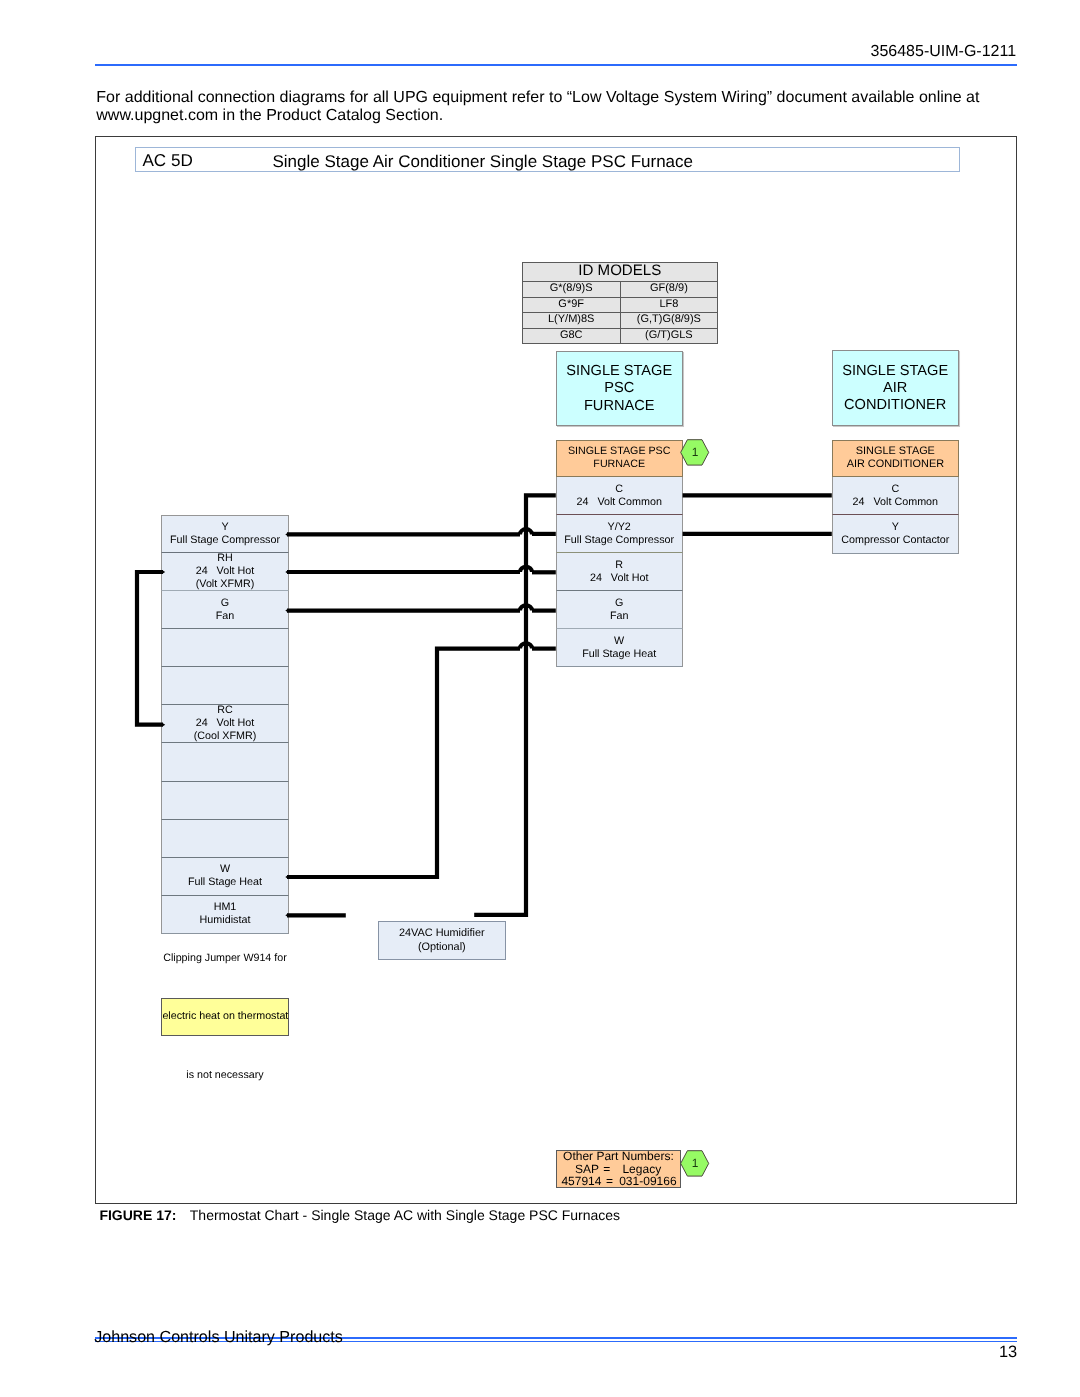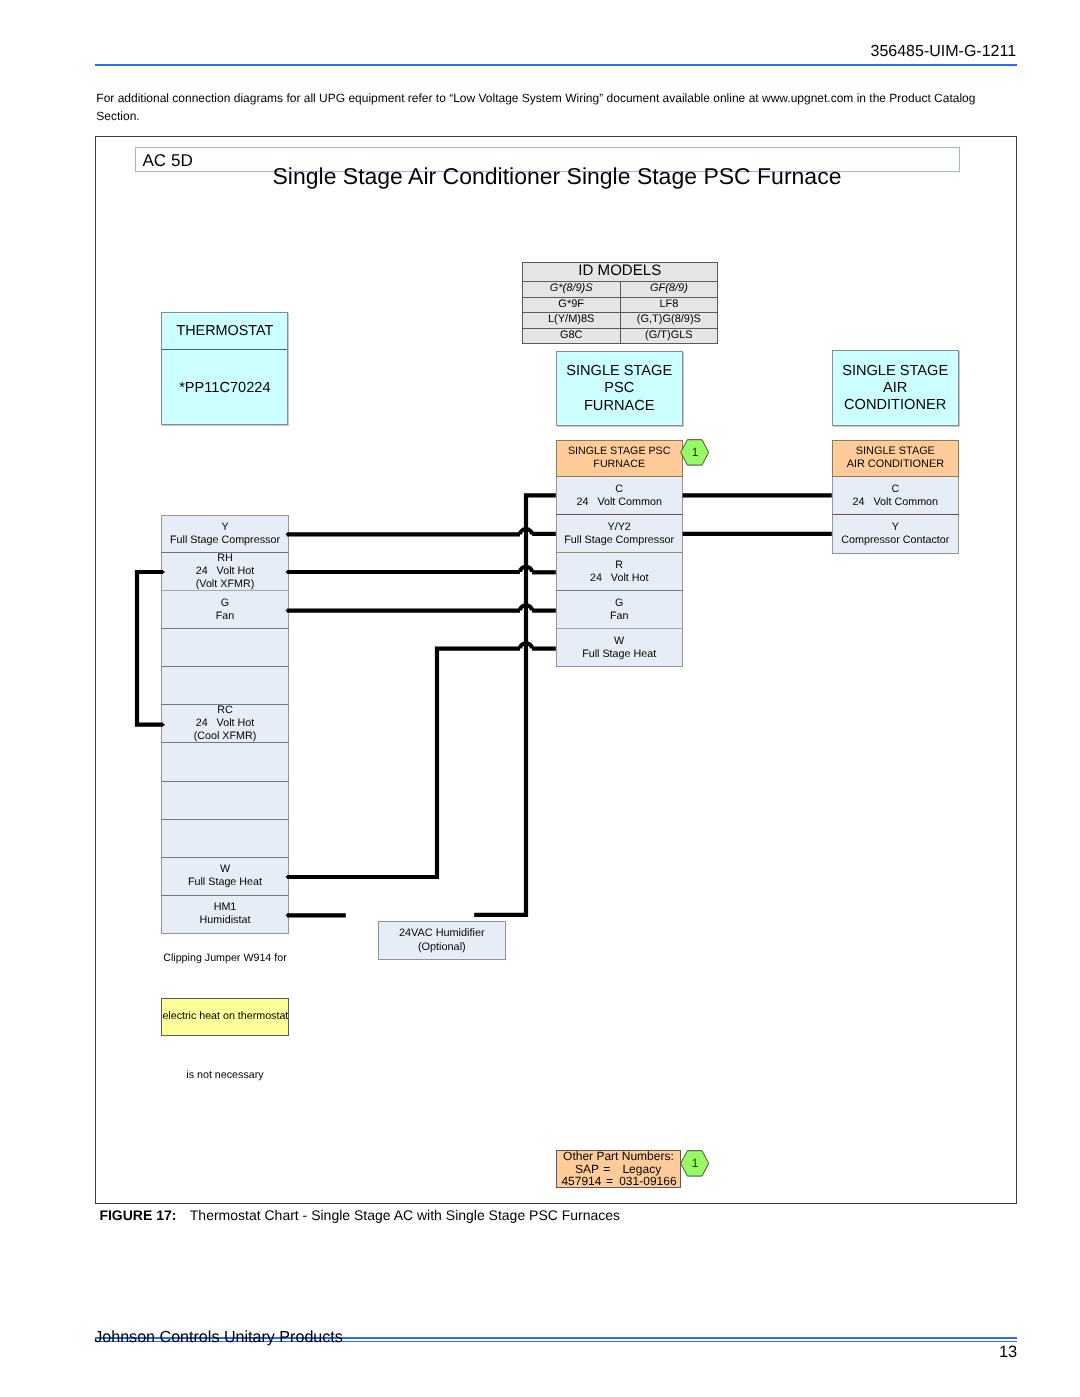--- a/index.html
+++ b/index.html
@@ -6,38 +6,38 @@
   html,body{margin:0;padding:0;}
   body{width:1080px;height:1397px;background:#ffffff;font-family:"Liberation Sans",sans-serif;color:#000;-webkit-font-smoothing:antialiased;text-rendering:geometricPrecision;position:relative;overflow:hidden;}
   .page{position:absolute;left:0;top:0;width:1080px;height:1397px;}
   .abs{position:absolute;}
 
   
   .hdr-num{left:870.5px;top:44.2px;font-size:16px;line-height:16px;}
   .hdr-rule{left:95.3px;top:63.6px;width:921.9px;height:2.2px;background:#2c6bfc;}
 
   
-  .intro{left:96.3px;top:88.5px;width:924px;font-size:12px;line-height:18.2px;text-align:left;}
+  .intro{left:96.3px;top:88.5px;width:924px;font-size:16px;line-height:18.2px;text-align:left;}
 
   
   .fig-frame{left:95px;top:135.8px;width:922.2px;height:1068px;border:1.5px solid #3b3b3b;box-sizing:border-box;}
   .fig-title{left:135.3px;top:147.2px;width:824.8px;height:25.1px;border:1px solid #9db6d8;box-sizing:border-box;}
   .fig-code{position:absolute;left:6.1px;top:3.2px;font-size:17.1px;line-height:19px;}
-  .fig-text{position:absolute;left:136.2px;top:19px;font-size:23px;line-height:19px;white-space:nowrap;}
+  .fig-text{position:absolute;left:136.2px;top:4px;font-size:17px;line-height:19px;white-space:nowrap;}
 
   
   .diagram{left:95px;top:136px;width:922px;height:1068px;}
   .wires{left:0;top:0.4px;z-index:5;pointer-events:none;}
 
   
   .idtab{left:426.6px;top:125.7px;width:196.4px;border:1px solid #5a5a5a;box-sizing:border-box;background:#e5e5e5;}
   .idtab-hd{height:18.2px;line-height:15.5px;text-align:center;font-size:15.1px;border-bottom:1px solid #5a5a5a;}
   .idtab-body{display:grid;grid-template-columns:97.2px 97.2px;}
   .idtab-body .c{height:15.3px;line-height:13px;text-align:center;font-size:11px;border-top:1px solid #5a5a5a;box-sizing:border-box;}
-  .idtab-body .c.r0{border-top:none;font-style:italic;}
+  .idtab-body .c.r0{border-top:none;}
   .idtab-body .c.col1{border-left:1px solid #5a5a5a;}
 
   
   .cyan-box{background:#ccffff;border:1.1px solid #8c8c8c;box-sizing:border-box;text-align:center;font-size:14.6px;line-height:17.4px;padding-top:1.6px;
             display:flex;flex-direction:column;justify-content:center;box-shadow:1.3px 1.3px 0.5px rgba(0,0,0,0.22);}
   #furn-cyan{left:460.8px;top:214.5px;width:126.8px;height:75.5px;}
   #ac-cyan{left:736.6px;top:213.9px;width:127.1px;height:75.9px;}
 
   
   .tstat-box{left:66.4px;top:176.4px;width:127px;height:112.4px;background:#ccffff;border:1.1px solid #8c8c8c;box-sizing:border-box;box-shadow:1.3px 1.3px 0.5px rgba(0,0,0,0.22);}
@@ -163,24 +163,20 @@
           <div class="c r0 col1" data-name="id-models-cell">GF(8/9)</div>
           <div class="c" data-name="id-models-cell">G*9F</div>
           <div class="c col1" data-name="id-models-cell">LF8</div>
           <div class="c" data-name="id-models-cell">L(Y/M)8S</div>
           <div class="c col1" data-name="id-models-cell">(G,T)G(8/9)S</div>
           <div class="c" data-name="id-models-cell">G8C</div>
           <div class="c col1" data-name="id-models-cell">(G/T)GLS</div>
         </div>
     </div>
 
-    <div class="tstat-box abs" data-name="thermostat-box">
-      <div class="tstat-hd" data-name="thermostat-title">THERMOSTAT</div>
-      <div class="tstat-bd" data-name="thermostat-part-number">*PP11C70224</div>
-    </div>
 
     <div class="tstat-terms abs" data-name="thermostat-terminal-strip">
         <div class="term first" data-name="terminal-row" style="border-bottom-color: rgb(106, 115, 124);">
           <div class="code" data-name="terminal-code">Y</div>
           <div class="d1" data-name="terminal-description">Full Stage Compressor</div>
         </div>
         <div class="term" data-name="terminal-row" style="border-bottom-color: rgb(159, 170, 180);">
           <div class="code" data-name="terminal-code">RH</div>
           <div class="d1" data-name="terminal-description">24&nbsp;&nbsp;&nbsp;Volt Hot</div>
           <div class="d2" data-name="terminal-description-2">(Volt XFMR)</div>

